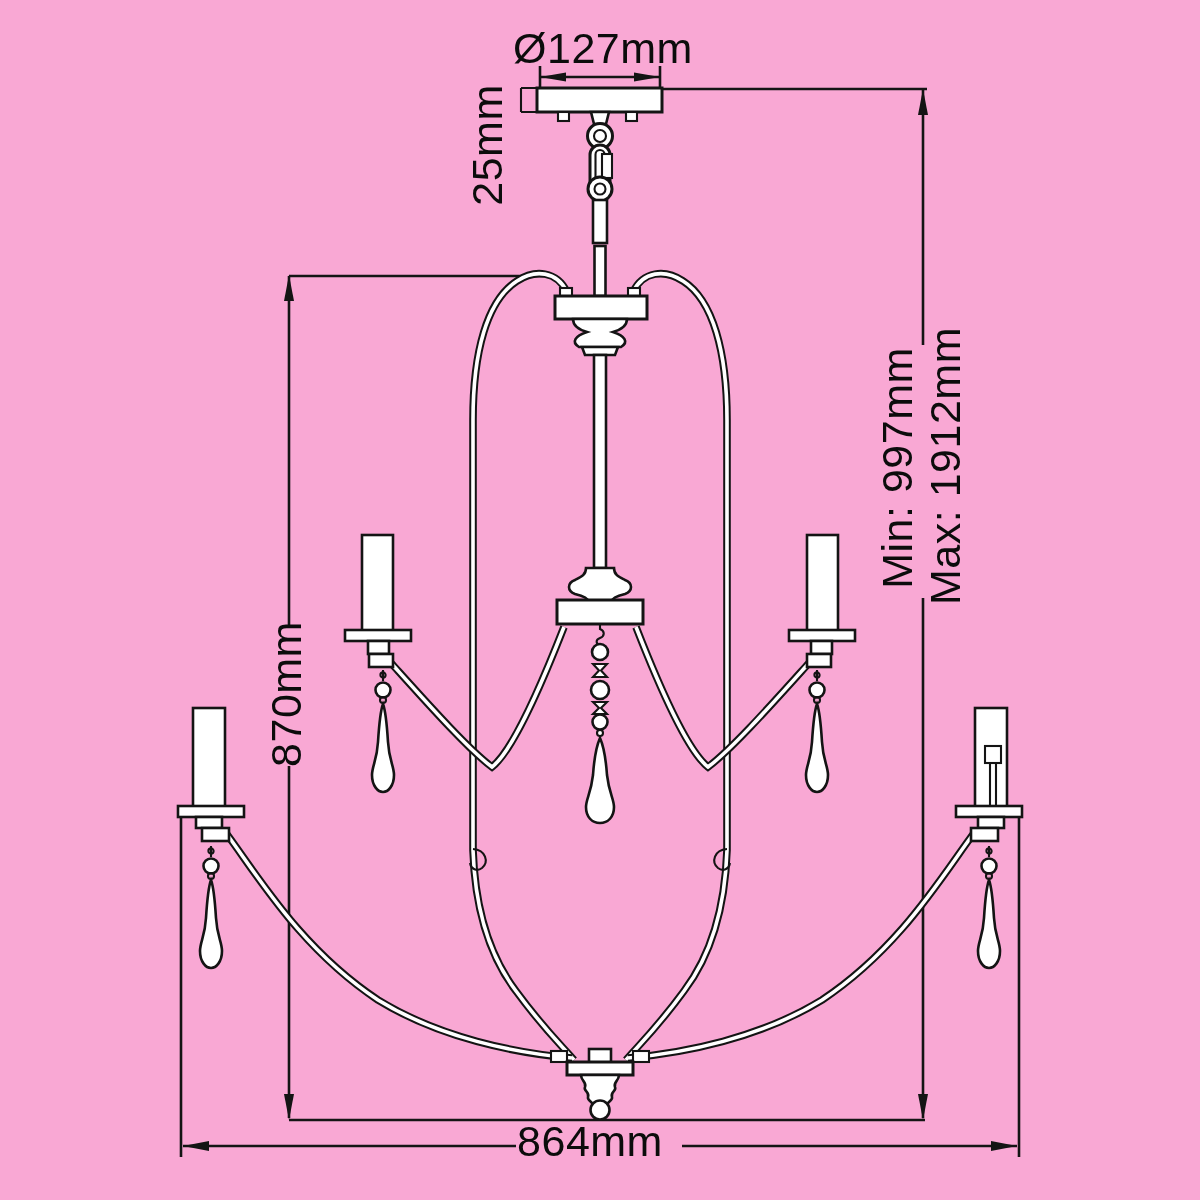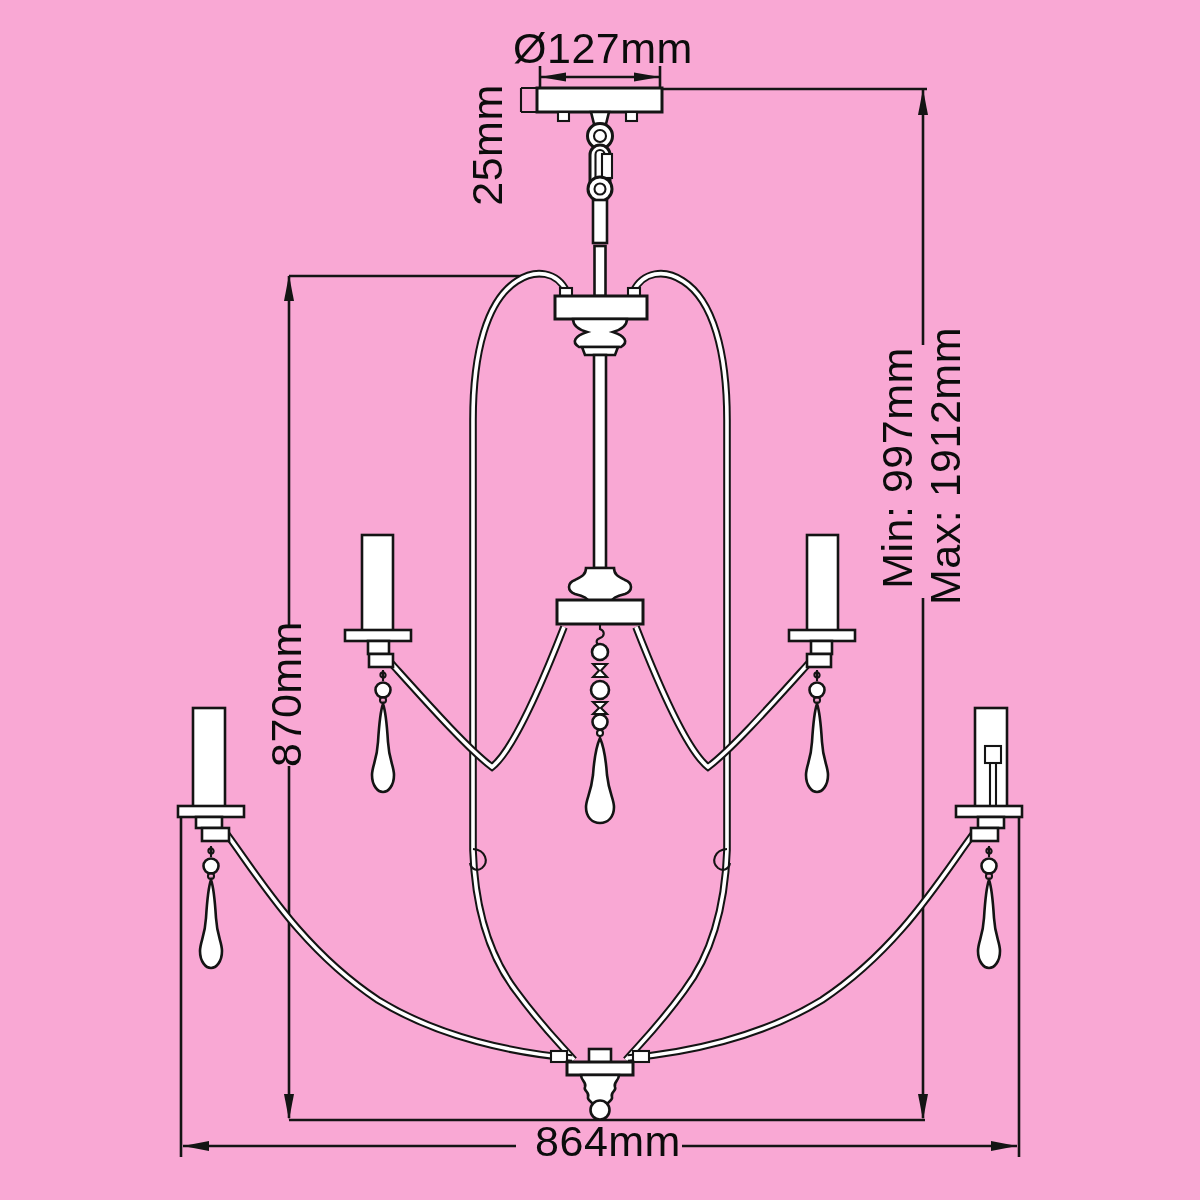--- a/index.html
+++ b/index.html
@@ -171,14 +171,14 @@
       <path class="fwln" d="M581,1075 L619,1075 C619,1081 613,1082 615,1087 C617,1091 610,1092 612,1097 C613,1101 606,1102 607,1106 L593,1106 C594,1102 587,1101 588,1097 C590,1092 583,1091 585,1087 C587,1082 581,1081 581,1075 Z"></path>
       <circle class="fwln" cx="600" cy="1110" r="9.5"></circle>
     </g>
   </svg>
 
   <div class="lbl" style="left:603px;top:48px;">Ø127mm</div>
   <div class="lbl rot" style="left:487px;top:145px;">25mm</div>
   <div class="lbl rot" style="left:897px;top:468px;">Min: 997mm</div>
   <div class="lbl rot" style="left:945px;top:466px;">Max: 1912mm</div>
   <div class="lbl rot" style="left:286px;top:694px;">870mm</div>
-  <div class="lbl" style="left:608px;top:1141px;">864mm</div>
+  <div class="lbl" style="left:590px;top:1141px;">864mm</div>
 </div>
 
 </body></html>

